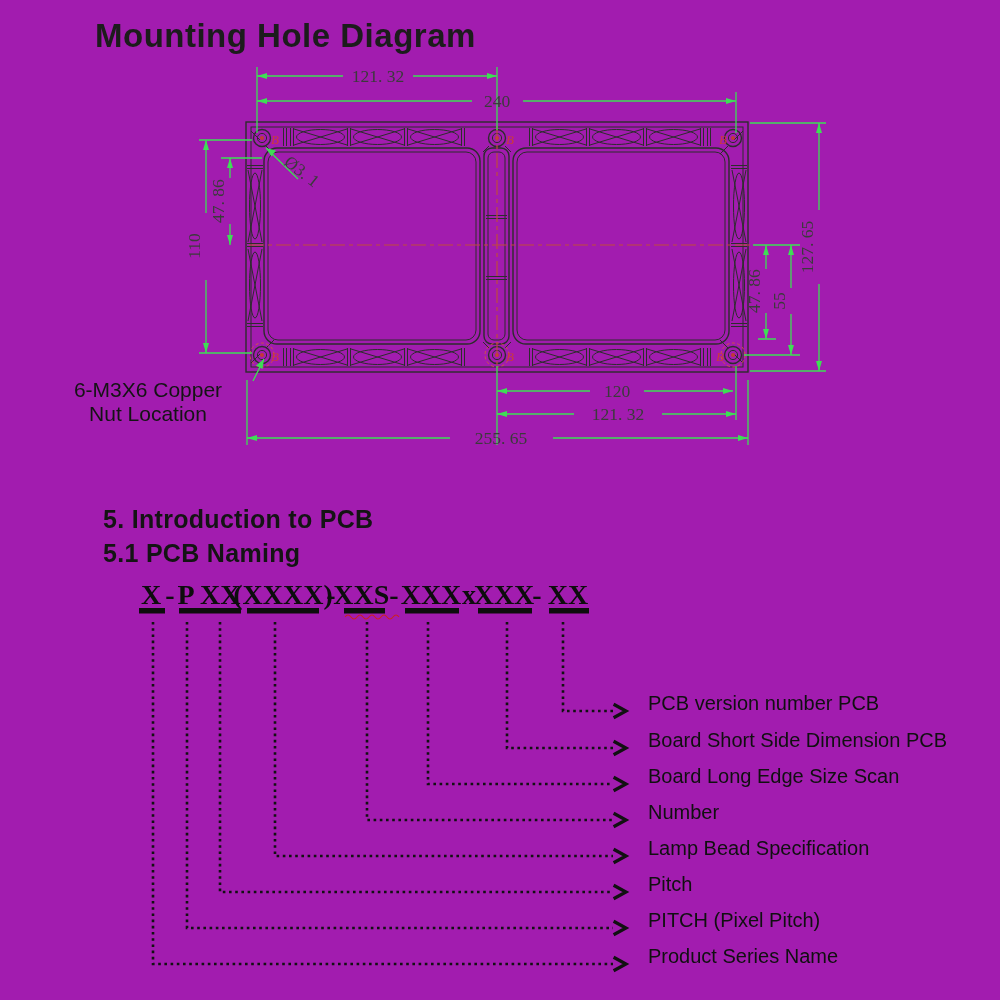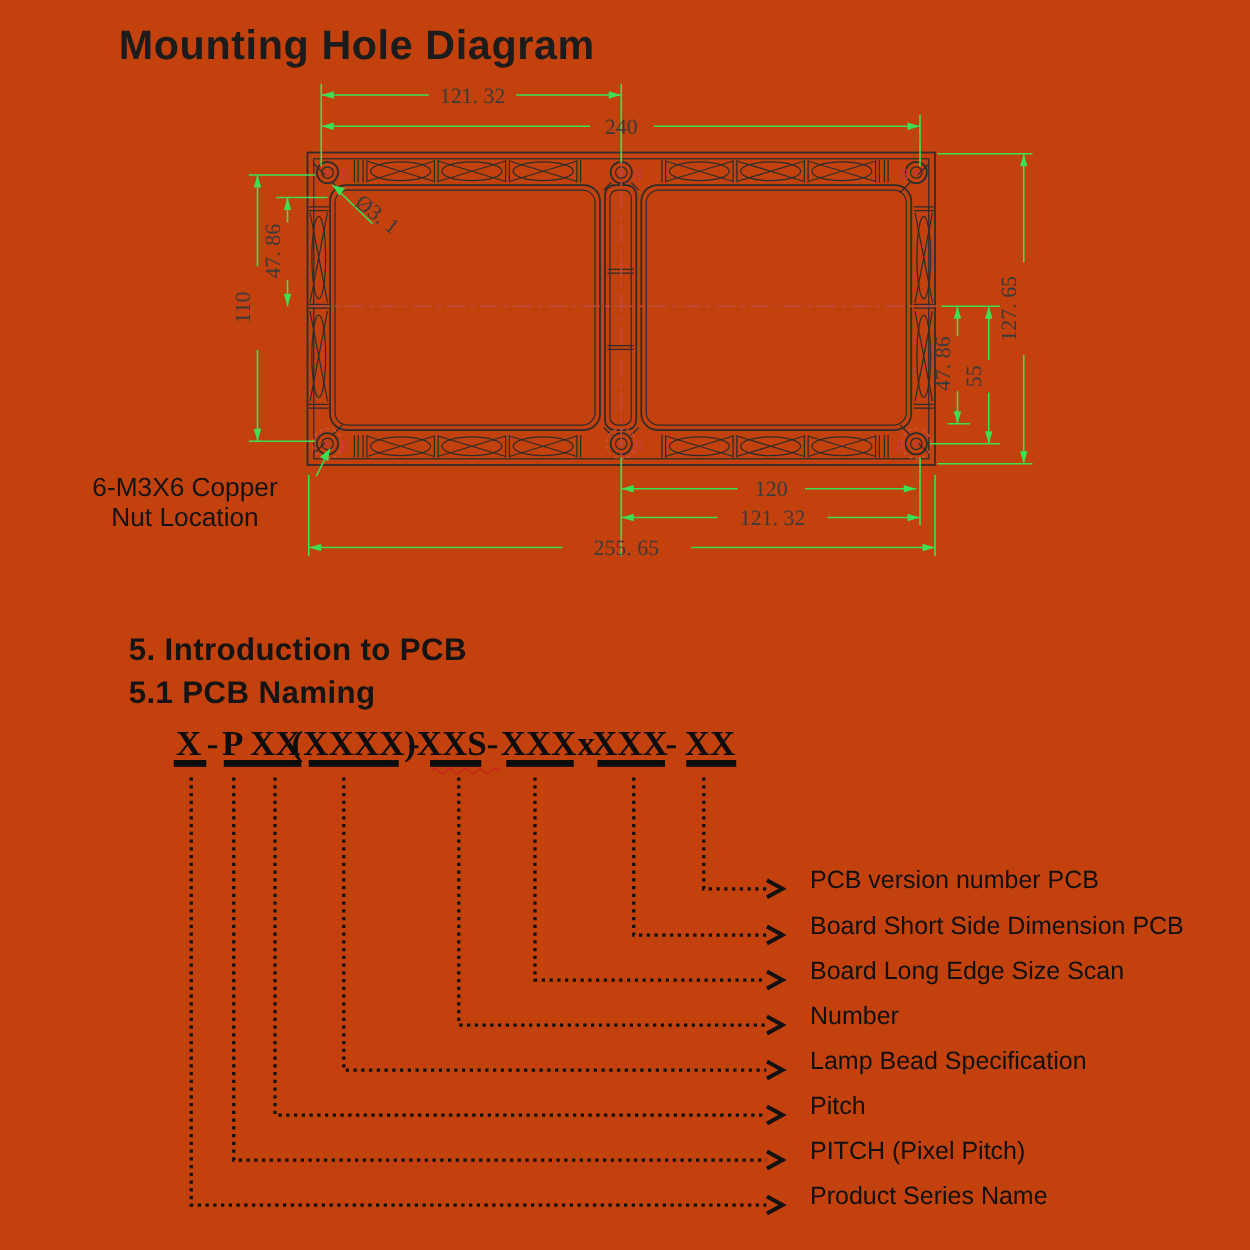--- a/index.html
+++ b/index.html
@@ -1,16 +1,16 @@
 <!DOCTYPE html>
 <html><head>
 <meta charset="utf-8">
 <style>
   html,body{margin:0;padding:0;background:#ffffff;}
-  .page{position:relative;width:1000px;height:1000px;background:#c2410c;overflow:hidden;
+  .page{position:relative;width:1000px;height:1000px;background:#a21caf;overflow:hidden;
         font-family:"Liberation Sans", sans-serif;}
   svg{position:absolute;left:0;top:0;}
   text{user-select:none;}
   .t-title{font-family:"Liberation Sans",sans-serif;font-size:33px;font-weight:600;fill:#1c1c1c;letter-spacing:.5px;}
   .t-head{font-family:"Liberation Sans",sans-serif;font-size:25px;font-weight:600;fill:#141414;letter-spacing:.3px;}
   .t-note{font-family:"Liberation Sans",sans-serif;font-size:21px;font-weight:500;fill:#141414;}
   .t-dim{font-family:"Liberation Serif",serif;font-size:17.5px;fill:#3b3b3b;}
   .t-b{font-family:"Liberation Serif",serif;font-size:13px;font-style:italic;fill:#cc3b3b;}
   .t-formula{font-family:"Liberation Serif",serif;font-size:28px;font-weight:700;fill:#0d0d0d;}
   .t-label{font-family:"Liberation Sans",sans-serif;font-size:20px;font-weight:500;fill:#101010;}

